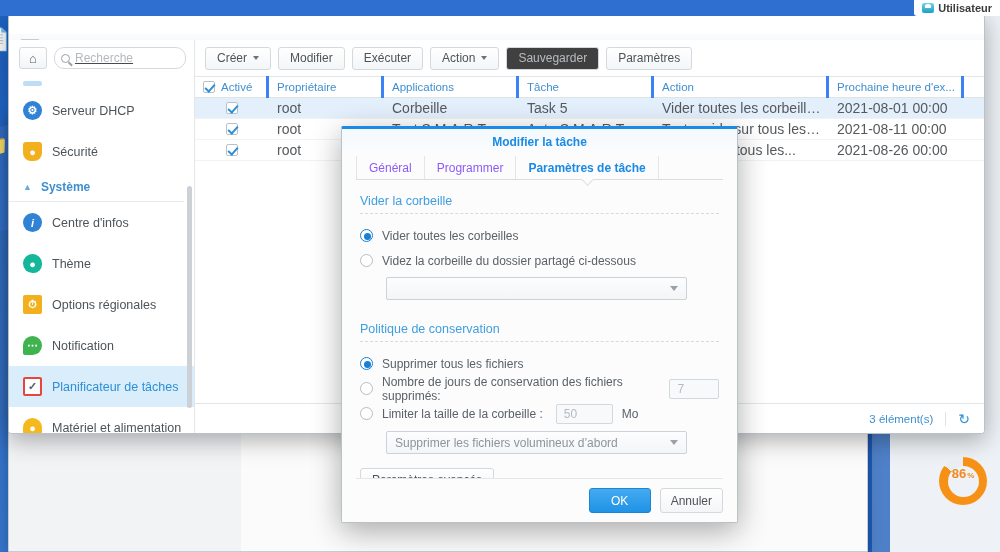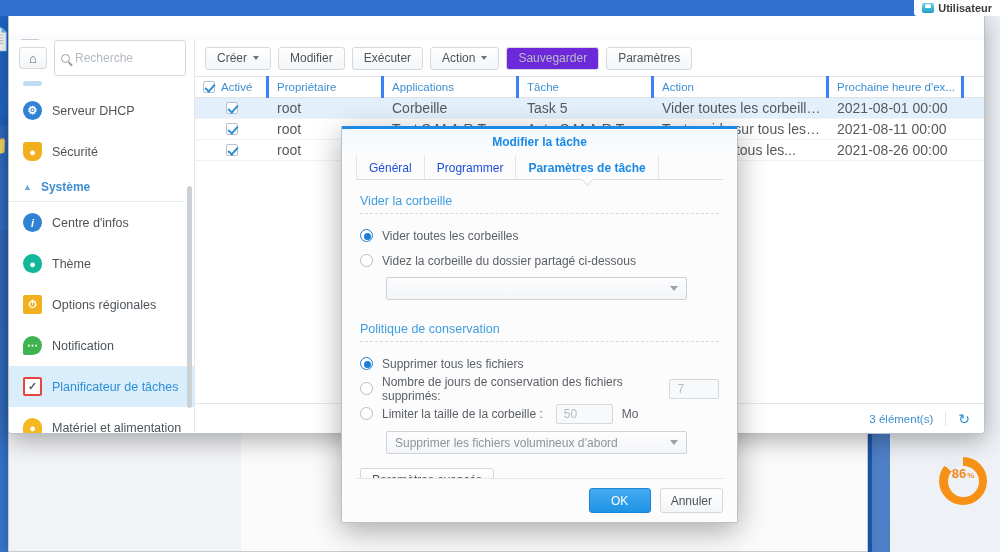--- a/index.html
+++ b/index.html
@@ -108,22 +108,22 @@
 
   
   #cp-side{width:186px;border-right:1px solid #e4e7ea;background:#fff;position:relative;}
   #cp-side-top{height:36px;display:flex;align-items:center;gap:7px;padding:0 8px 0 10px;}
   .home-btn{
     width:28px;height:22px;border:1px solid #d4d9de;border-radius:3px;
     background:linear-gradient(#ffffff,#f2f4f6);
     display:flex;align-items:center;justify-content:center;color:#5b6369;font-size:13px;
   }
   .search-box{
-    flex:1;height:36px;border:1px solid #d4d9de;border-radius:3px;background:#fff;
-    display:flex;align-items:center;gap:5px;padding:0 6px;
+    flex:1;height:22px;border:1px solid #d4d9de;border-radius:10px;background:#fff;
+    display:flex;align-items:center;gap:5px;padding:0 6px;text-decoration:underline;
   }
   .search-box .mag{
     width:9px;height:9px;border:1.6px solid #9aa1a8;border-radius:50%;position:relative;flex:none;
   }
   .search-box .mag:after{content:"";position:absolute;right:-4px;bottom:-3px;width:5px;height:1.6px;background:#9aa1a8;transform:rotate(45deg);}
   .search-box input{border:0;outline:0;font-size:12px;color:#555;width:100%;font-family:"Liberation Sans",sans-serif;background:transparent;}
   .search-box input::placeholder{color:#b4babf;}
 
   #cp-navlist{position:absolute;top:36px;left:0;right:0;bottom:0;overflow:hidden;}
   .nav-item{
@@ -148,21 +148,21 @@
 
   
   #cp-content{flex:1;position:relative;background:#fff;}
   #cp-toolbar{height:36px;display:flex;align-items:center;gap:7px;padding:0 10px;}
   .tb-btn{
     height:23px;padding:0 11px;border:1px solid #d4d9de;border-radius:3px;
     background:linear-gradient(#ffffff,#f3f5f7);color:#4d5459;font-size:12px;
     display:flex;align-items:center;gap:6px;cursor:pointer;
   }
   .tb-btn .car{border-left:3.5px solid transparent;border-right:3.5px solid transparent;border-top:4px solid #6b7279;}
-  .tb-btn.dis{color:#b7bcc1;background:#6d28d9;}
+  .tb-btn.dis{color:#b7bcc1;background:#404040;}
 
   
   #cp-table{position:absolute;top:36px;left:0;right:0;bottom:30px;}
   .tr{display:flex;align-items:center;height:21px;font-size:14px;}
   .th{
     height:22px;border-top:1px solid #e4e7ea;border-bottom:1px solid #dfe3e6;
     background:#fff;color:#3f8fd0;font-size:11.5px;
   }
   .th .cell{border-right:3px solid #3b82f6;height:22px;display:flex;align-items:center;}
   .cell{padding:0 8px;overflow:hidden;white-space:nowrap;text-overflow:ellipsis;}
@@ -199,21 +199,21 @@
     display:flex;flex-direction:column;
   }
   #dlg-title{
     height:25px;display:flex;align-items:center;justify-content:center;
     color:#1a8ae5;font-size:12px;font-weight:bold;
     background:linear-gradient(#f3f9fe,#fbfcfd);
   }
   #dlg-tabs{display:flex;align-items:flex-end;padding:0 14px;height:26px;position:relative;}
   #dlg-tabs:after{content:"";position:absolute;left:14px;right:14px;bottom:0;height:1px;background:#d9dde1;}
   .dtab{
-    padding:0 12px;height:24px;line-height:24px;font-size:12px;color:#1d4ed8;
+    padding:0 12px;height:24px;line-height:24px;font-size:12px;color:#8b5cf6;
     border-right:1px solid #e2e5e9;cursor:pointer;position:relative;
   }
   .dtab:first-child{border-left:1px solid #e2e5e9;}
   .dtab.on{color:#1a8ae5;font-weight:bold;}
   .dtab.on:after{
     content:"";position:absolute;left:50%;bottom:-4px;margin-left:-4px;
     width:8px;height:8px;background:#fcfcfd;border-left:1px solid #d9dde1;
     border-bottom:1px solid #d9dde1;transform:rotate(-45deg);z-index:2;
   }
   #dlg-body{flex:1;padding:14px 18px 0 18px;overflow:hidden;}

